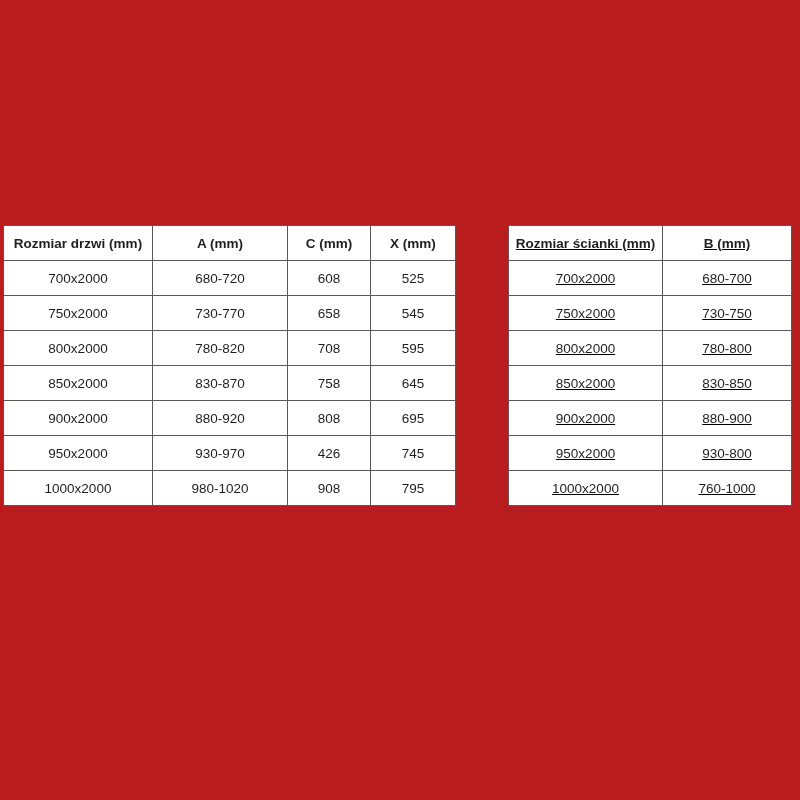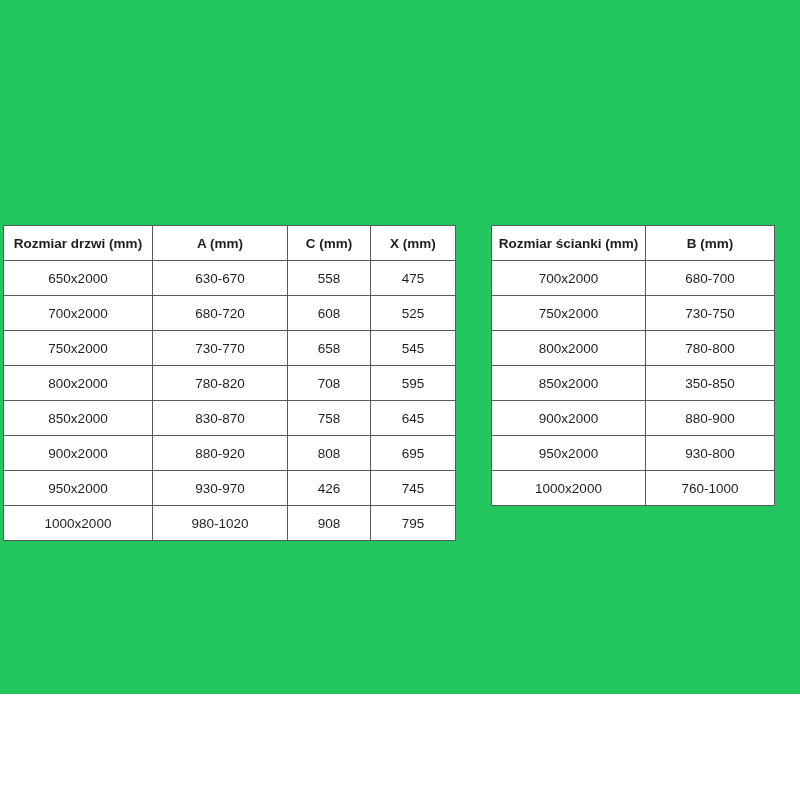--- a/index.html
+++ b/index.html
@@ -3,22 +3,22 @@
 <meta charset="utf-8">
 <style>
   html, body {
     margin: 0;
     padding: 0;
     background: #ffffff;
   }
   .canvas {
     position: relative;
     width: 800px;
-    height: 694px;
-    background: #22c55e;
+    height: 800px;
+    background: #b91c1c;
     font-family: "Liberation Sans", sans-serif;
     overflow: hidden;
   }
   table.spec-table {
     position: absolute;
     border-collapse: collapse;
     table-layout: fixed;
     background: #ffffff;
   }
   table.spec-table th,
@@ -44,23 +44,24 @@
     left: 3px;
     top: 225px;
     width: 452px;
   }
   #doors-table col:nth-child(1) { width: 149px; }
   #doors-table col:nth-child(2) { width: 135px; }
   #doors-table col:nth-child(3) { width: 83px;  }
   #doors-table col:nth-child(4) { width: 85px;  }
   
   #walls-table {
-    left: 491px;
+    left: 508px;
     top: 225px;
     width: 283px;
+    text-decoration: underline;
   }
   #walls-table col:nth-child(1) { width: 154px; }
   #walls-table col:nth-child(2) { width: 129px; }
 </style>
 </head>
 <body>
 
 <div class="canvas">
 
   <table class="spec-table" id="doors-table">
@@ -72,26 +73,20 @@
       </colgroup>
   <thead>
         <tr>
           <th>Rozmiar drzwi (mm)</th>
           <th>A (mm)</th>
           <th>C (mm)</th>
           <th>X (mm)</th>
         </tr>
       </thead>
       <tbody>
-        <tr>
-          <td>650x2000</td>
-          <td>630-670</td>
-          <td>558</td>
-          <td>475</td>
-        </tr>
         <tr>
           <td>700x2000</td>
           <td>680-720</td>
           <td>608</td>
           <td>525</td>
         </tr>
         <tr>
           <td>750x2000</td>
           <td>730-770</td>
           <td>658</td>
@@ -149,21 +144,21 @@
         <tr>
           <td>750x2000</td>
           <td>730-750</td>
         </tr>
         <tr>
           <td>800x2000</td>
           <td>780-800</td>
         </tr>
         <tr>
           <td>850x2000</td>
-          <td>350-850</td>
+          <td>830-850</td>
         </tr>
         <tr>
           <td>900x2000</td>
           <td>880-900</td>
         </tr>
         <tr>
           <td>950x2000</td>
           <td>930-800</td>
         </tr>
         <tr>

